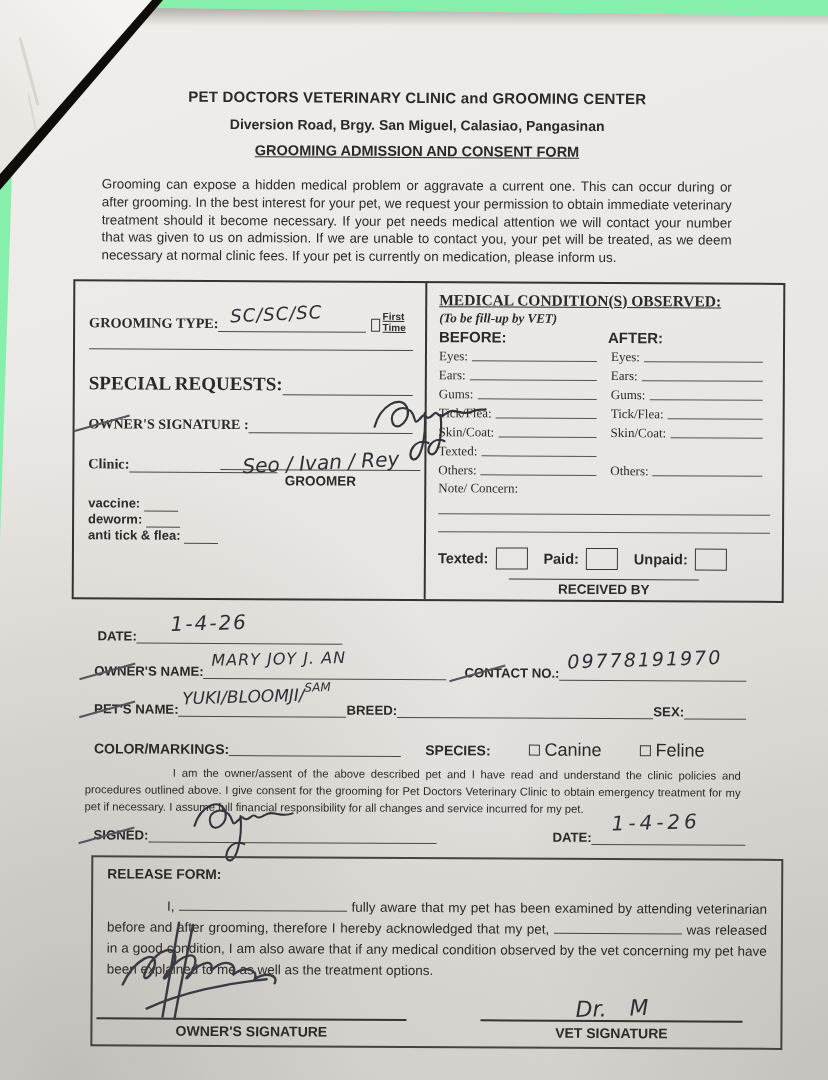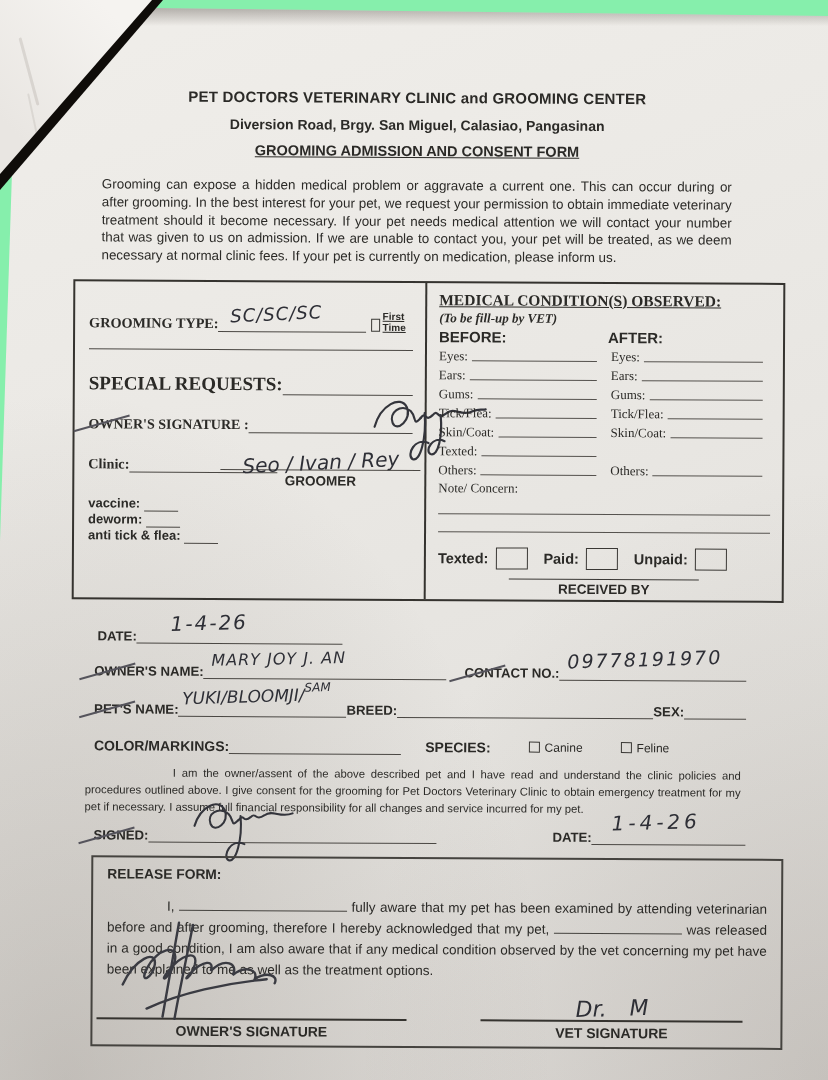--- a/index.html
+++ b/index.html
@@ -91,21 +91,21 @@
     font-family:"Liberation Sans",sans-serif;font-weight:bold;font-size:13.5px;}
   .received .rline{width:190px;border-bottom:1.5px solid #3a3835;margin:0 auto 2px;}
 
   
   .drow{position:absolute;display:flex;align-items:flex-end;}
   .dlbl{font-weight:bold;font-size:13.2px;white-space:nowrap;position:relative;}
   .strike::after{content:"";position:absolute;left:-16px;top:45%;width:58px;height:1.6px;
     background:#55545c;transform:rotate(-16deg);}
   .gap{flex:0 0 18px;}
   .sq{width:9px;height:9px;border:1.3px solid #3a3835;display:inline-block;margin:0 5px 1px 0;}
-  .species-opt{font-size:12px;display:flex;align-items:center;margin-left:38px;}
+  .species-opt{font-size:18px;display:flex;align-items:center;margin-left:38px;}
   .consent{position:absolute;top:766px;left:86px;width:656px;font-size:11.3px;
     line-height:1.5;text-align:justify;text-indent:88px;}
 
   
   .release{position:absolute;top:857px;left:93px;width:692px;height:191px;
     border:2px solid #45433f;box-sizing:border-box;padding:9px 14px;}
   .rel-title{font-weight:bold;font-size:13.8px;}
   .rel-p{margin-top:15px;font-size:13.5px;line-height:1.55;text-align:justify;text-indent:60px;}
   .blank{display:inline-block;border-bottom:1.2px solid #45433f;height:12px;}
   .b1{width:168px;} .b2{width:128px;}

